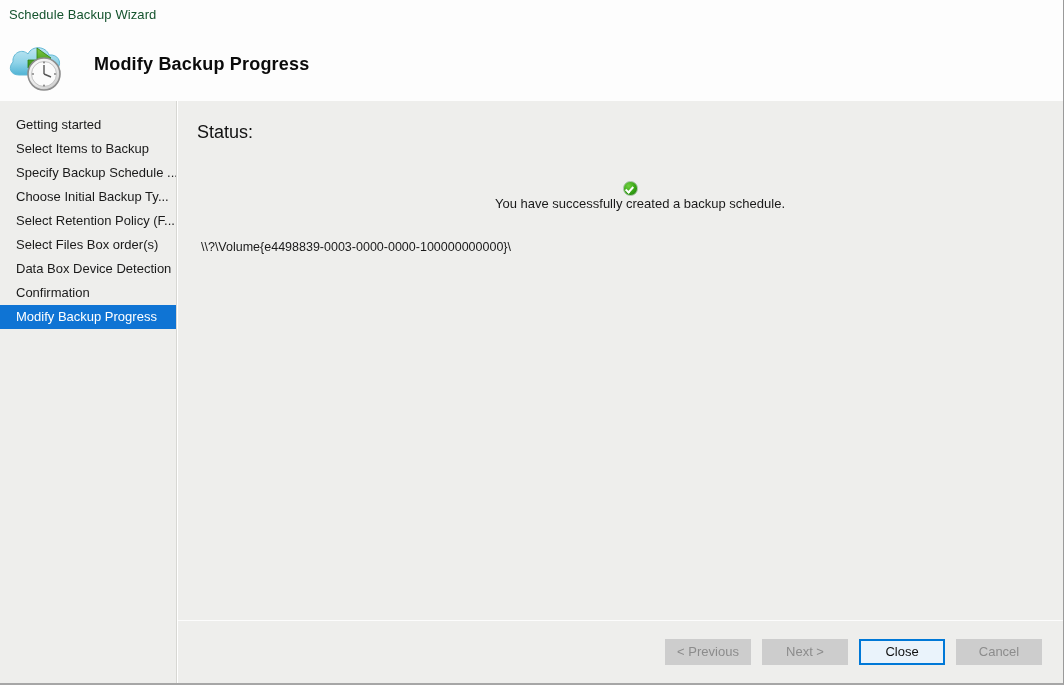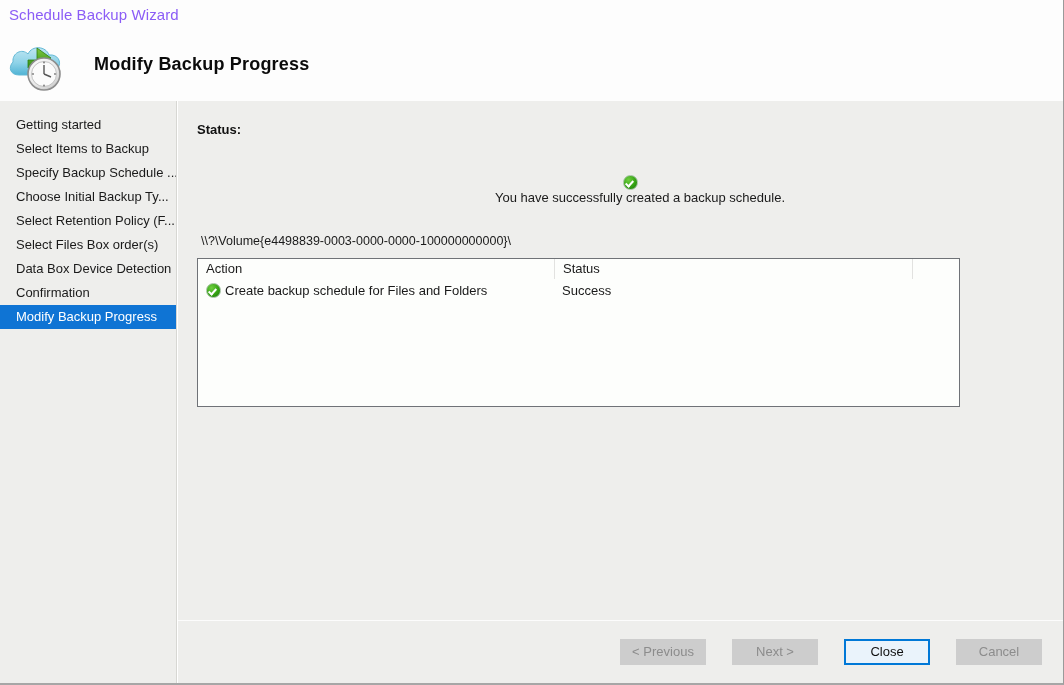--- a/index.html
+++ b/index.html
@@ -30,22 +30,22 @@
   .titlebar {
     height: 28px;
     flex: 0 0 28px;
     background: #fdfdfd;
     display: flex;
     align-items: center;
     padding-left: 9px;
     box-sizing: border-box;
   }
   .titlebar-text {
-    font-size: 15px;
-    color: #8b5cf6;
+    font-size: 13px;
+    color: #14532d;
     letter-spacing: 0.1px;
   }
   
   .header {
     flex: 0 0 73px;
     background: #fdfdfd;
     display: flex;
     align-items: center;
     padding-left: 6px;
     box-sizing: border-box;
@@ -102,22 +102,22 @@
     min-width: 0;
     box-sizing: border-box;
   }
   .content-main {
     flex: 1 1 auto;
     padding: 21px 0 0 19px;
     min-height: 0;
     position: relative;
   }
   .status-label {
-    font-size: 13px;
-    font-weight: bold;
+    font-size: 18px;
+    font-weight: normal;
     color: #111111;
   }
   .status-row {
     display: flex;
     align-items: center;
     margin-top: 38px;
     flex-direction: column;
   }
   .status-text {
     margin-left: 20px;
@@ -207,21 +207,21 @@
     background: #eeeeec;
     display: flex;
     align-items: center;
     justify-content: flex-end;
     padding-right: 21px;
     box-sizing: border-box;
   }
   .btn {
     width: 86px;
     height: 26px;
-    margin-left: 26px;
+    margin-left: 11px;
     font-family: "Liberation Sans", sans-serif;
     font-size: 13px;
     box-sizing: border-box;
     background: #cdcdcd;
     border: 1px solid #cdcdcd;
     color: #8c8c8c;
     padding: 0;
     line-height: 24px;
     text-align: center;
   }
@@ -294,34 +294,20 @@
 
         <div class="status-label">Status:</div>
 
         <div class="status-row">
           <span class="chk"></span>
           <span class="status-text">You have successfully created a backup schedule.</span>
         </div>
 
         <div class="volume-path">\\?\Volume{e4498839-0003-0000-0000-100000000000}\</div>
 
-        <div class="table-box">
-          <div class="tbl-head">
-            <div class="th th-action">Action</div>
-            <div class="th th-status">Status</div>
-            <div class="th th-extra"></div>
-          </div>
-          <div class="tbl-row">
-            <div class="td-action">
-              <span class="chk"></span>
-              <span>Create backup schedule for Files and Folders</span>
-            </div>
-            <div class="td-status">Success</div>
-          </div>
-        </div>
 
       </div>
 
       <div class="footer">
         <button class="btn" disabled="">&lt; Previous</button>
         <button class="btn" disabled="">Next &gt;</button>
         <button class="btn primary">Close</button>
         <button class="btn" disabled="">Cancel</button>
       </div>
 

